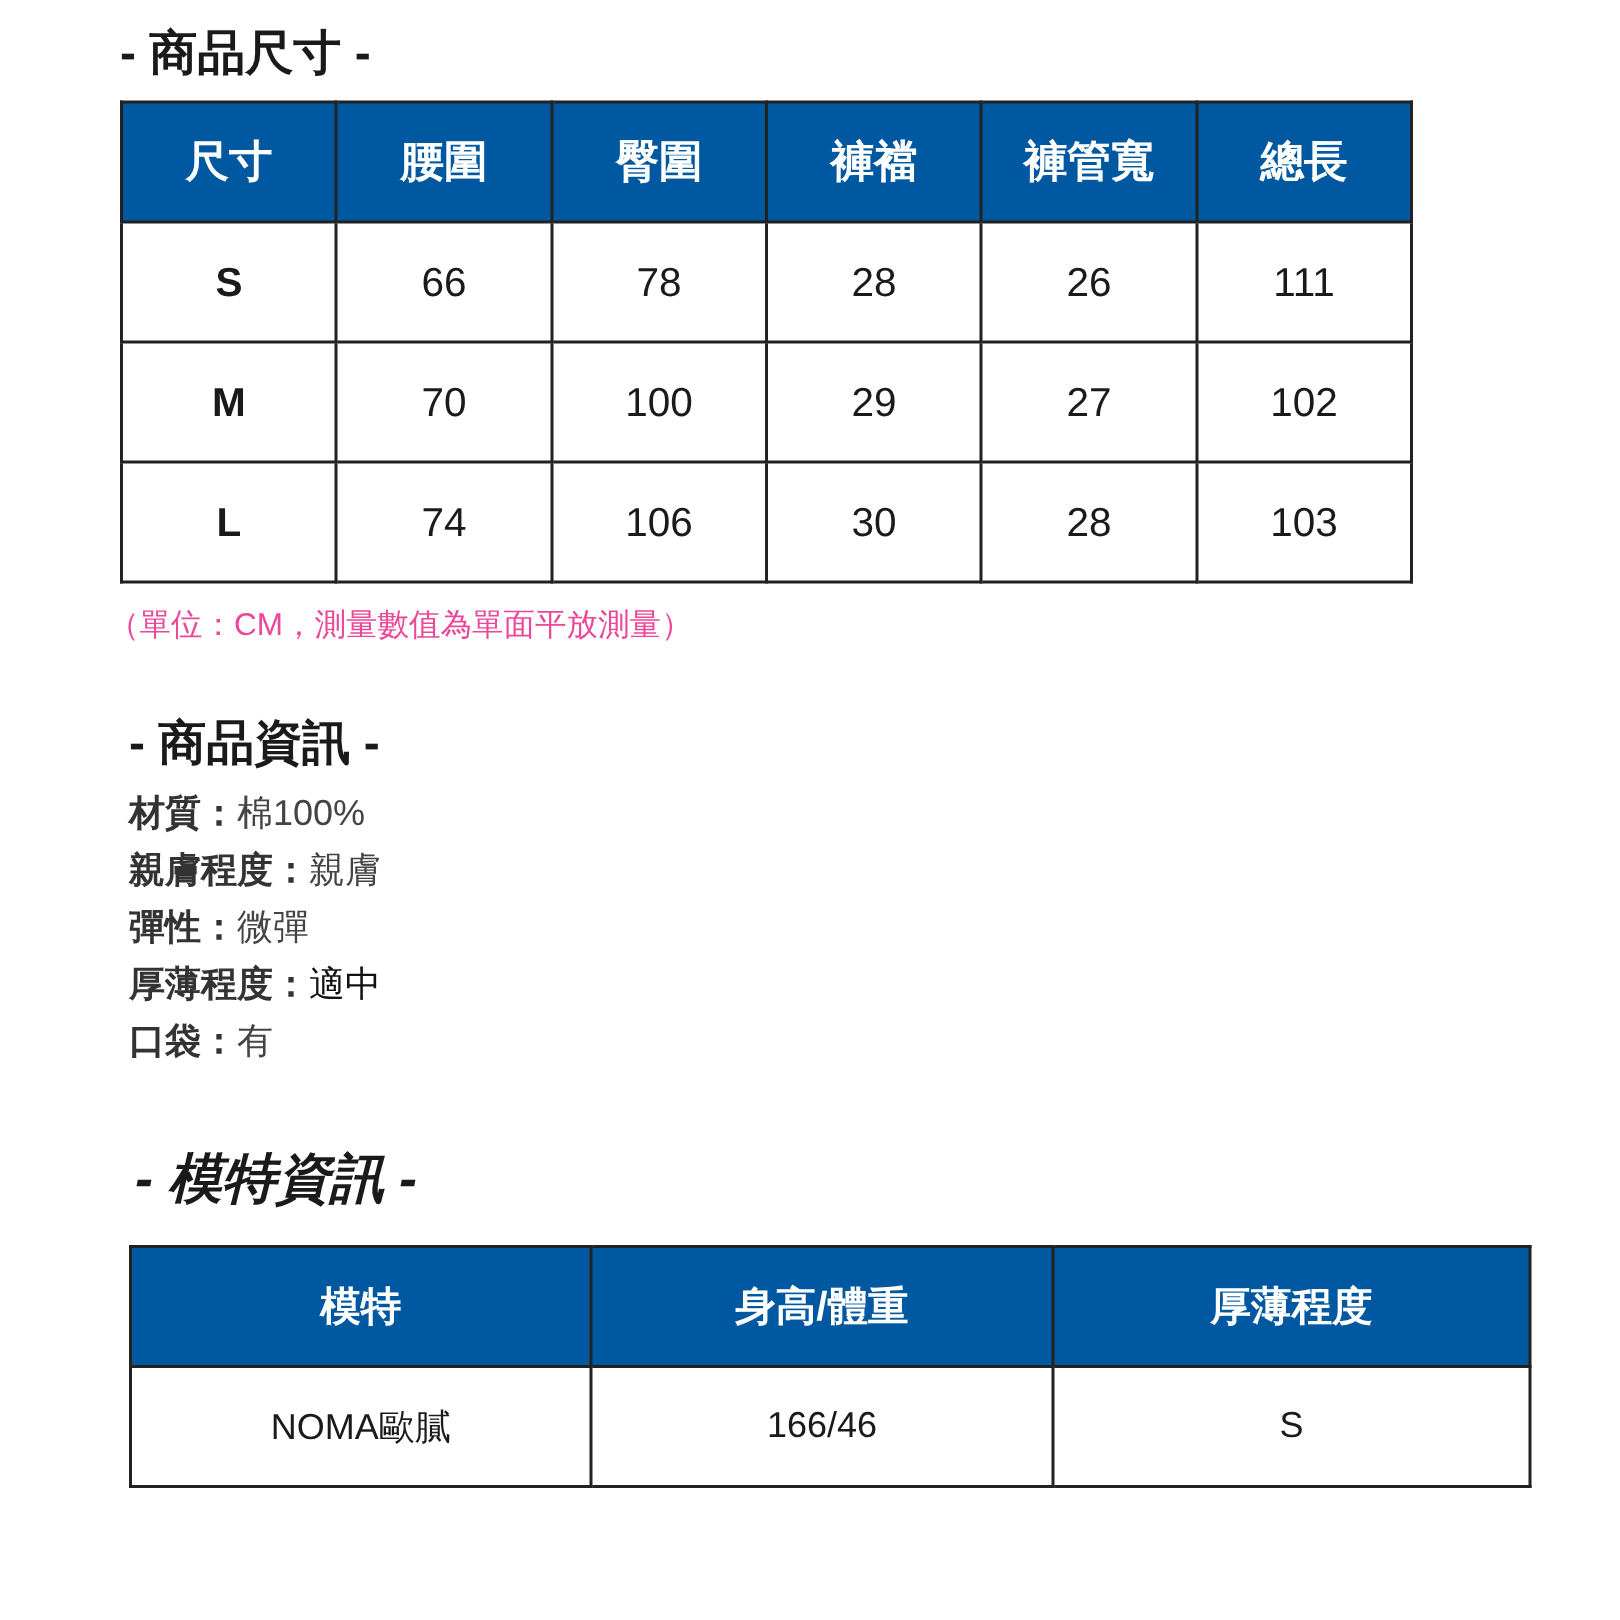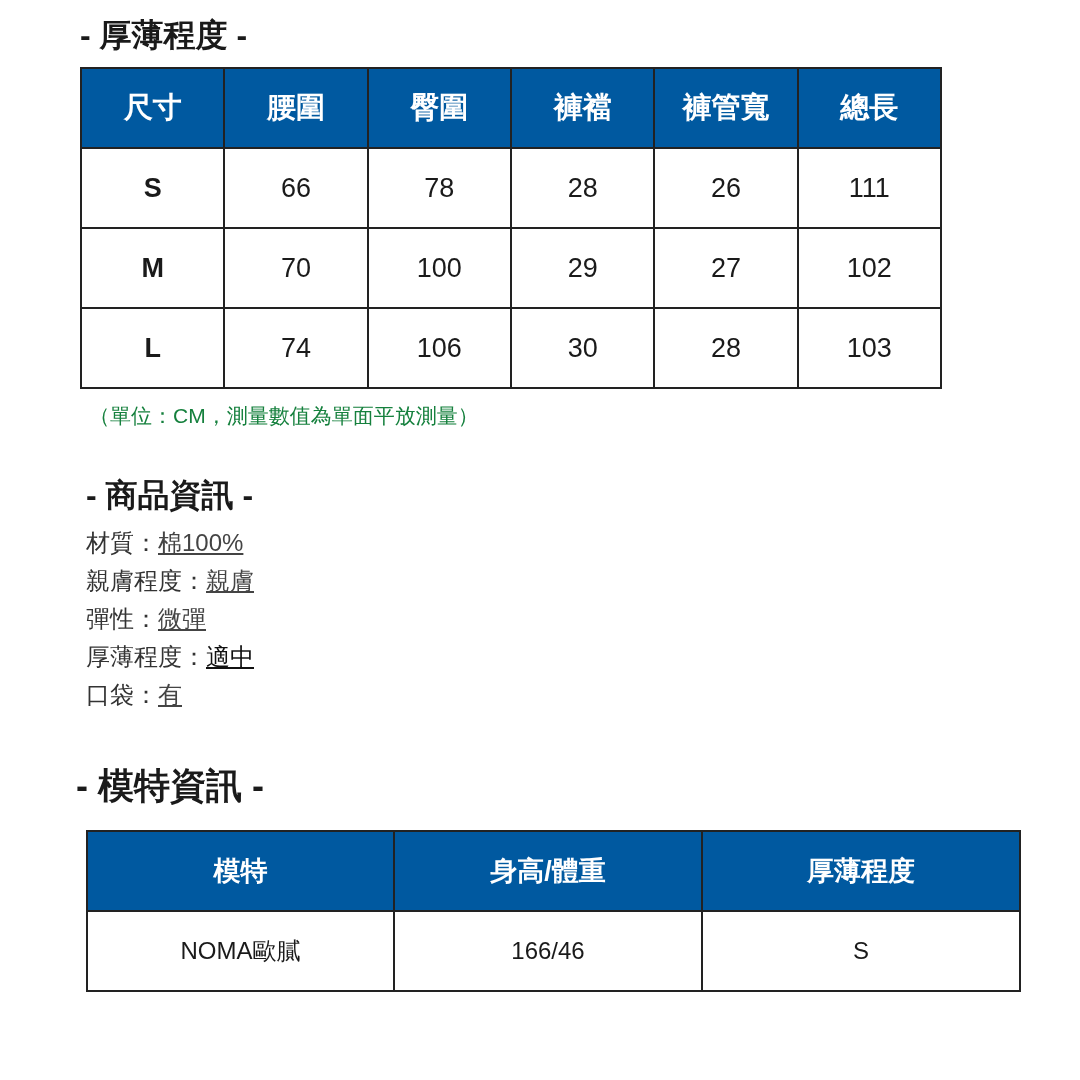--- a/index.html
+++ b/index.html
@@ -11,31 +11,31 @@
   th, td { border: 2px solid #222; text-align: center; vertical-align: middle; padding: 0; }
   th { background: #0059a0; color: #ffffff; font-weight: bold; }
   td { background: #ffffff; color: #1a1a1a; }
   #size-table { left: 80px; top: 67px; width: 862px; }
   #size-table th { height: 78px; font-size: 29px; }
   #size-table td { height: 78px; font-size: 27px; }
   #size-table td.size-label { font-weight: bold; }
   #model-table { left: 86px; top: 830px; width: 933px; }
   #model-table th { height: 78px; font-size: 27px; }
   #model-table td { height: 78px; font-size: 24px; border-radius: 18px; }
-  .note { left: 89px; top: 402px; font-size: 21px; color: #15803d; white-space: nowrap; }
+  .note { left: 72px; top: 402px; font-size: 21px; color: #ec4899; white-space: nowrap; }
   .info-list { left: 86px; top: 524px; font-size: 24px; line-height: 38px; }
   .info-row { white-space: nowrap; }
-  .info-key { font-weight: normal; color: #333; }
-  .info-val { color: #444; text-decoration: underline; }
+  .info-key { font-weight: bold; color: #333; }
+  .info-val { color: #444; }
   .info-val.dark { color: #111; }
 </style>
 </head>
 <body>
 
-<div class="abs section-title" style="left:80px; top:14px; font-size:32px;">- 厚薄程度 -</div>
+<div class="abs section-title" style="left:80px; top:14px; font-size:32px;">- 商品尺寸 -</div>
 
 <table id="size-table">
   <colgroup>
       <col>
       <col>
       <col>
       <col>
       <col>
       <col>
     </colgroup>
@@ -92,21 +92,21 @@
     <span class="info-key">彈性：</span><span class="info-val">微彈</span>
   </div>
   <div class="info-row">
     <span class="info-key">厚薄程度：</span><span class="info-val dark">適中</span>
   </div>
   <div class="info-row">
     <span class="info-key">口袋：</span><span class="info-val">有</span>
   </div>
 </div>
 
-<div class="abs section-title" style="left:76px; top:762px; font-size:36px;">- 模特資訊 -</div>
+<div class="abs section-title" style="left:90px; top:762px; font-size:36px;font-style:italic;">- 模特資訊 -</div>
 
 <table id="model-table">
   <colgroup>
       <col style="width:307px">
       <col style="width:308px">
       <col style="width:318px">
     </colgroup>
   <thead>
     <tr>
       <th>模特</th>

